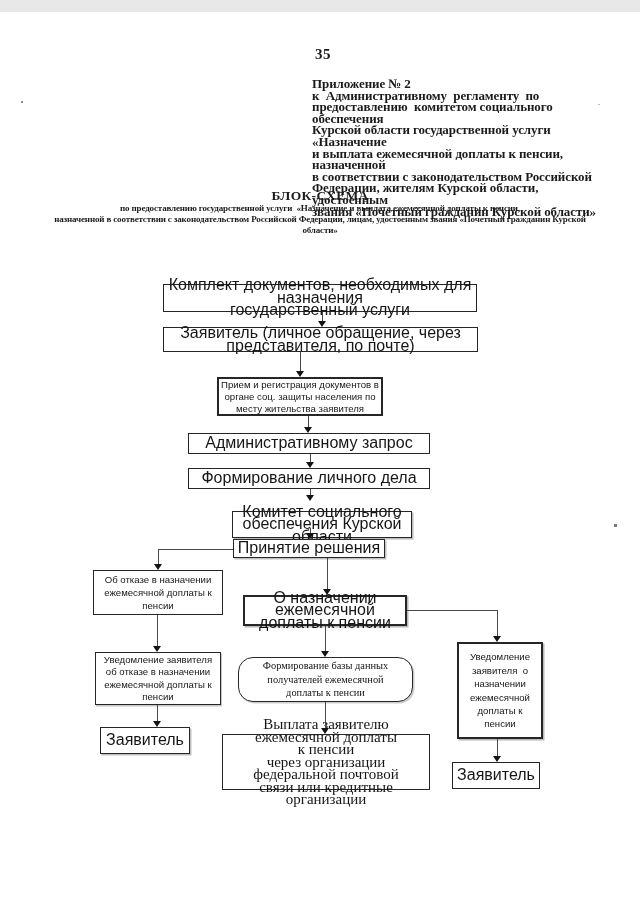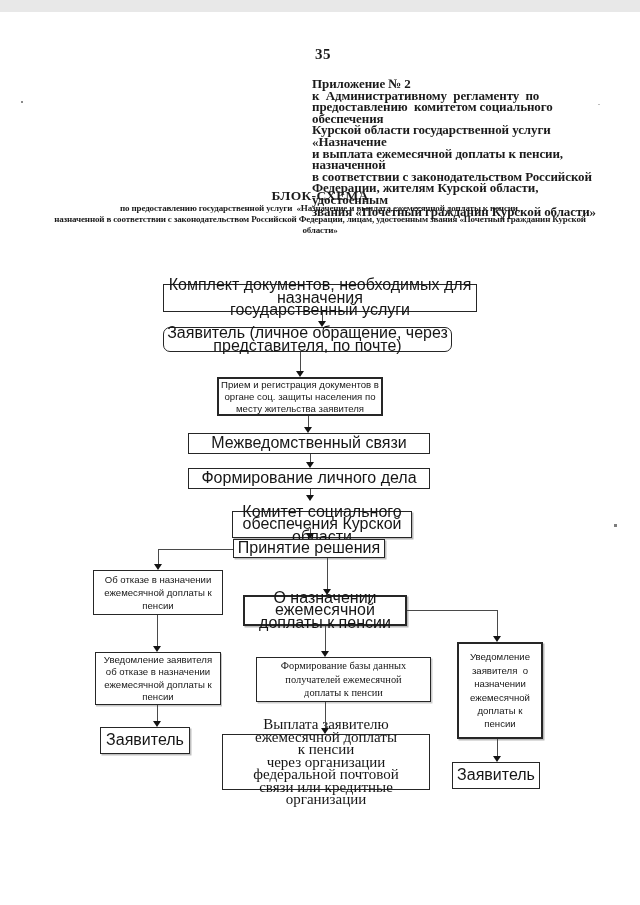--- a/index.html
+++ b/index.html
@@ -25,31 +25,31 @@
   }
   
   .box{
     position:absolute;background:#fff;border:1px solid #262626;
     display:flex;align-items:center;justify-content:center;
     text-align:center;white-space:pre-line;
     font-family:"Liberation Sans","DejaVu Sans",sans-serif;
     font-size:16px;line-height:12.5px;color:#161616;box-sizing:border-box;padding:1px 2px;
   }
   #bx1{left:163px;top:272px;width:314px;height:28px;border-width:1.5px;}
-  #bx2{left:163px;top:315px;width:289px;height:25px;border-width:1.5px;border-radius:7px;}
+  #bx2{left:163px;top:315px;width:315px;height:25px;border-width:1.5px;}
   #bx3{left:217px;top:365px;width:166px;height:39px;border-width:2px;font-size:9.6px;line-height:12px;}
   #bx4{left:188px;top:421px;width:242px;height:21px;}
   #bx5{left:188px;top:456px;width:242px;height:21px;}
   #bx6{left:232px;top:499px;width:180px;height:27px;border-width:1.5px;box-shadow:1.5px 1.5px 0 rgba(130,130,130,.55);}
   #bx7{left:233px;top:527px;width:152px;height:19px;box-shadow:1.5px 1.5px 0 rgba(130,130,130,.5);text-align:center;}
   #bx8{left:93px;top:558px;width:130px;height:45px;font-size:9.6px;line-height:13px;}
   #bx9{left:243px;top:583px;width:164px;height:31px;border-width:2px;box-shadow:1.5px 1.5px 0 rgba(130,130,130,.55);}
   #bx10{left:95px;top:640px;width:126px;height:53px;font-size:9.6px;line-height:12.2px;box-shadow:1px 1.5px 0 rgba(130,130,130,.45);}
   #bx11{left:100px;top:715px;width:90px;height:27px;box-shadow:1.5px 1.5px 0 rgba(130,130,130,.5);}
-  #bx12{left:256px;top:645px;width:175px;height:45px;font-family:"Liberation Serif","DejaVu Serif",serif;font-size:10.4px;line-height:13.6px;box-shadow:1.5px 1.5px 0 rgba(130,130,130,.4);}
+  #bx12{left:238px;top:645px;width:175px;height:45px;font-family:"Liberation Serif","DejaVu Serif",serif;font-size:10.4px;line-height:13.6px;box-shadow:1.5px 1.5px 0 rgba(130,130,130,.4);border-radius:15px;}
   #bx13{left:222px;top:722px;width:208px;height:56px;font-size:15px;line-height:12.6px;border-width:1.5px;font-family:Liberation Serif, serif;}
   #bx14{left:457px;top:630px;width:86px;height:97px;border-width:2px;font-size:9.6px;line-height:13.4px;box-shadow:1.5px 1.5px 0 rgba(130,130,130,.55);}
   #bx15{left:452px;top:750px;width:88px;height:27px;}
   
   .vline{position:absolute;width:1px;background:#4a4a4a;}
   .hline{position:absolute;height:1px;background:#4a4a4a;}
   .arr{position:absolute;width:0;height:0;border-left:4px solid transparent;border-right:4px solid transparent;border-top:6px solid #141414;}
   #v1{left:322px;top:300px;height:9px;}   #ah1{left:318px;top:309px;}
   #v2{left:300px;top:340px;height:19px;}  #ah2{left:296px;top:359px;}
   #v3{left:308px;top:404px;height:11px;}  #ah3{left:304px;top:415px;}
@@ -94,21 +94,21 @@
   <div id="docTitle">БЛОК-СХЕМА</div>
 
   <div>
 
     <div class="box" id="bx1">Комплект документов, необходимых для назначения
 государственный услуги</div>
     <div class="box" id="bx2">Заявитель (личное обращение, через представителя, по почте)</div>
     <div class="box" id="bx3">Прием и регистрация документов в
 органе соц. защиты населения по
 месту жительства заявителя</div>
-    <div class="box" id="bx4">Межведомственный связи</div>
+    <div class="box" id="bx4">Административному запрос</div>
     <div class="box" id="bx5">Формирование личного дела</div>
     <div class="box" id="bx6">Комитет социального
 обеспечения Курской области</div>
     <div class="box" id="bx7">Принятие решения</div>
     <div class="box" id="bx8">Об отказе в назначении
 ежемесячной доплаты к
 пенсии</div>
     <div class="box" id="bx9">О назначении ежемесячной
 доплаты к пенсии</div>
     <div class="box" id="bx10">Уведомление заявителя

